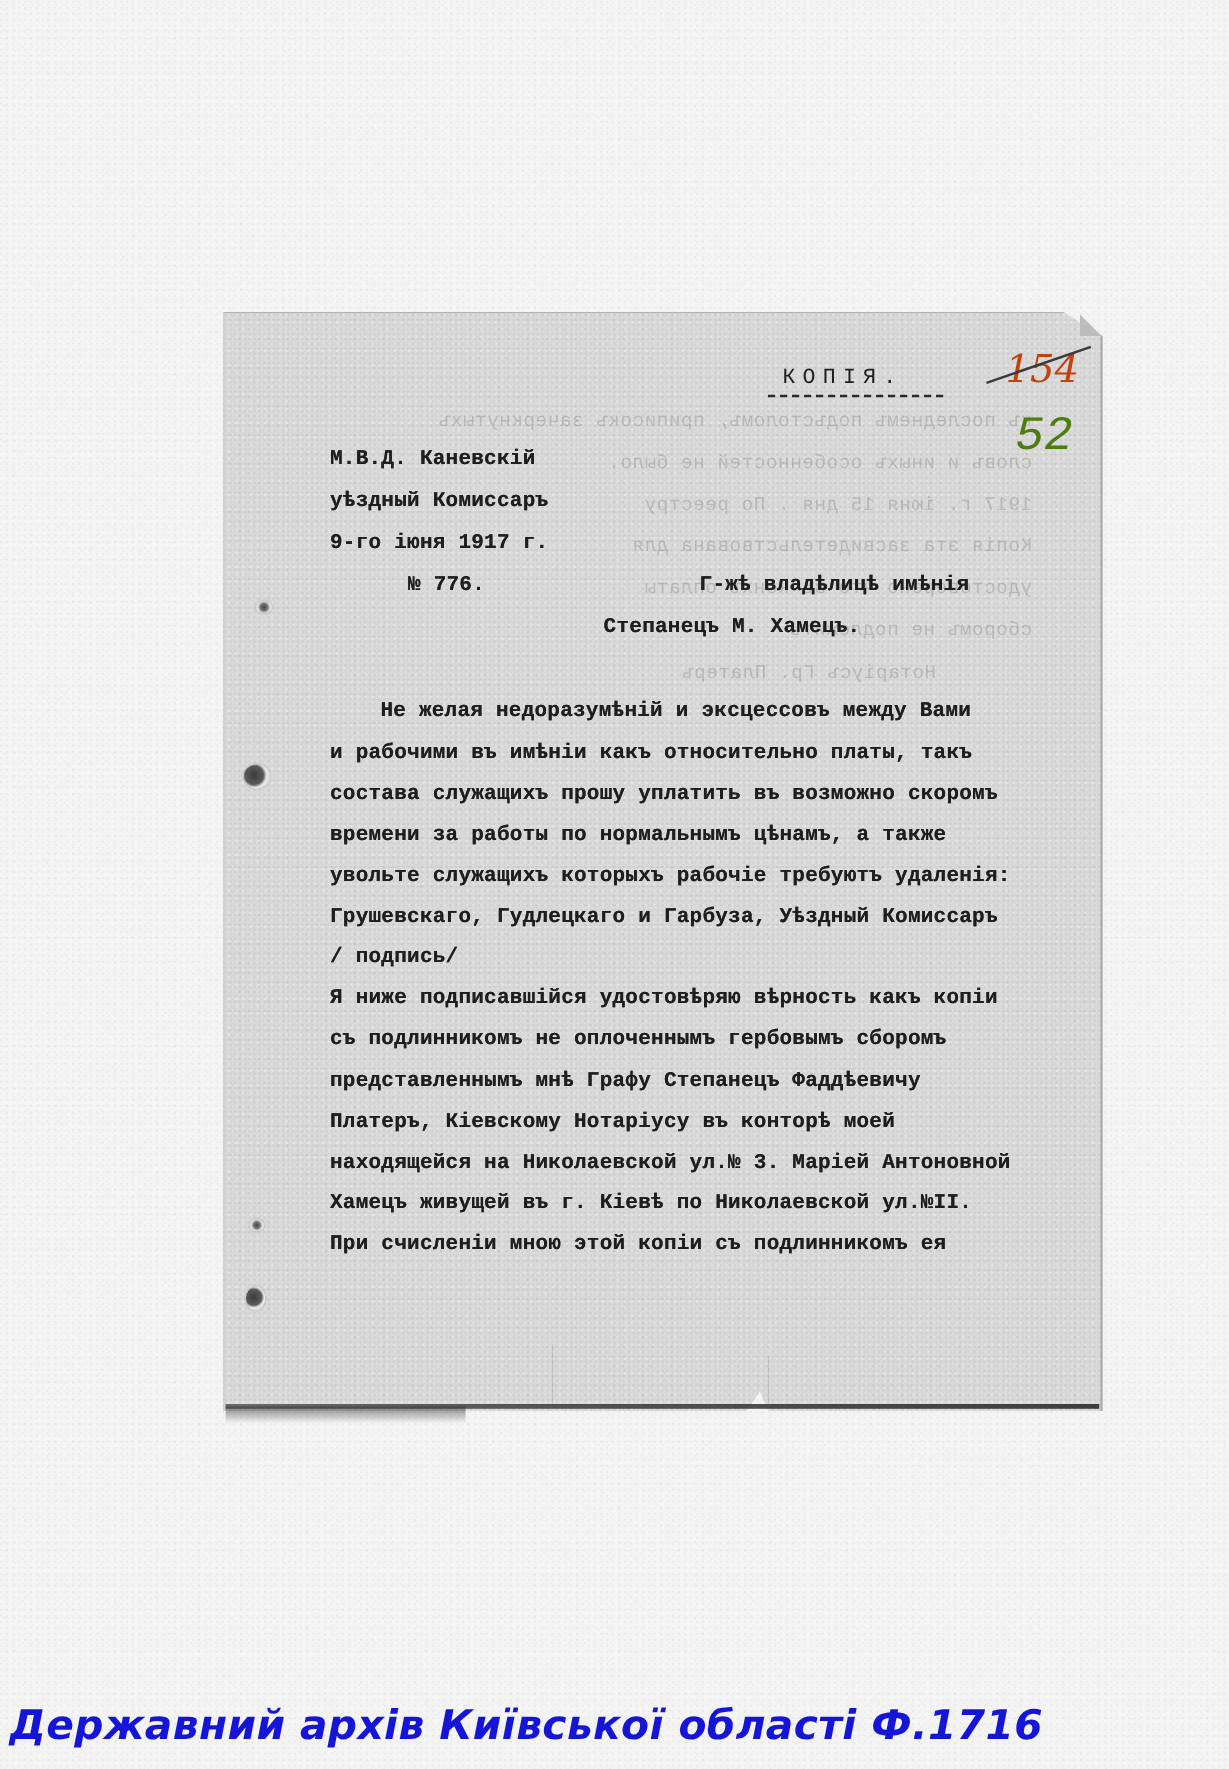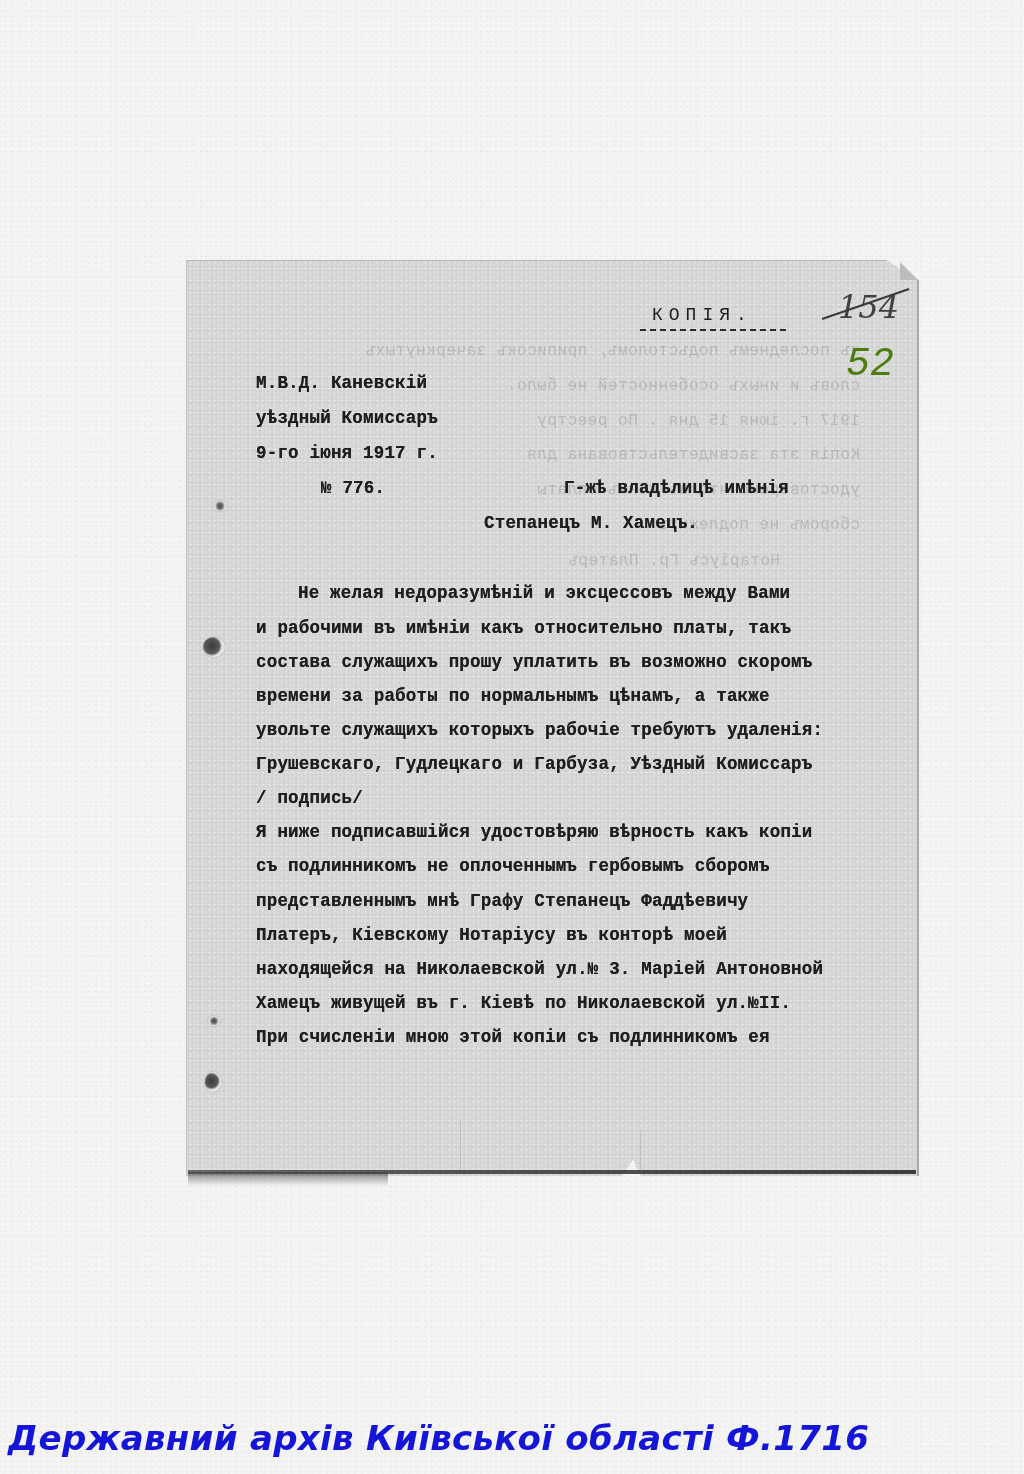--- a/index.html
+++ b/index.html
@@ -95,20 +95,21 @@
 
     
     .typed {
       position: absolute;
       color: #1e1e1e;
       font-size: 17.5px;
       font-weight: bold;
       white-space: nowrap;
       letter-spacing: 0.2px;
       text-shadow: 0 0 0.4px #333;
+      margin-left: 19px;
     }
     .title-kopia {
       position: absolute;
       left: 652px;
       top: 305px;
       color: #1e1e1e;
       font-size: 18px;
       letter-spacing: 6px;
       white-space: nowrap;
     }
@@ -125,21 +126,21 @@
     .hand {
       position: absolute;
       font-family: "DejaVu Serif", serif;
       font-style: italic;
       white-space: nowrap;
     }
     .hand-154 {
       left: 838px;
       top: 288px;
       font-size: 32px;
-      color: #404040;
+      color: #c2410c;
     }
     .hand-154-strike {
       position: absolute;
       left: 822px;
       top: 318px;
       width: 92px;
       height: 1.5px;
       background: #3a3a3a;
       transform: rotate(-19deg);
       transform-origin: left center;

